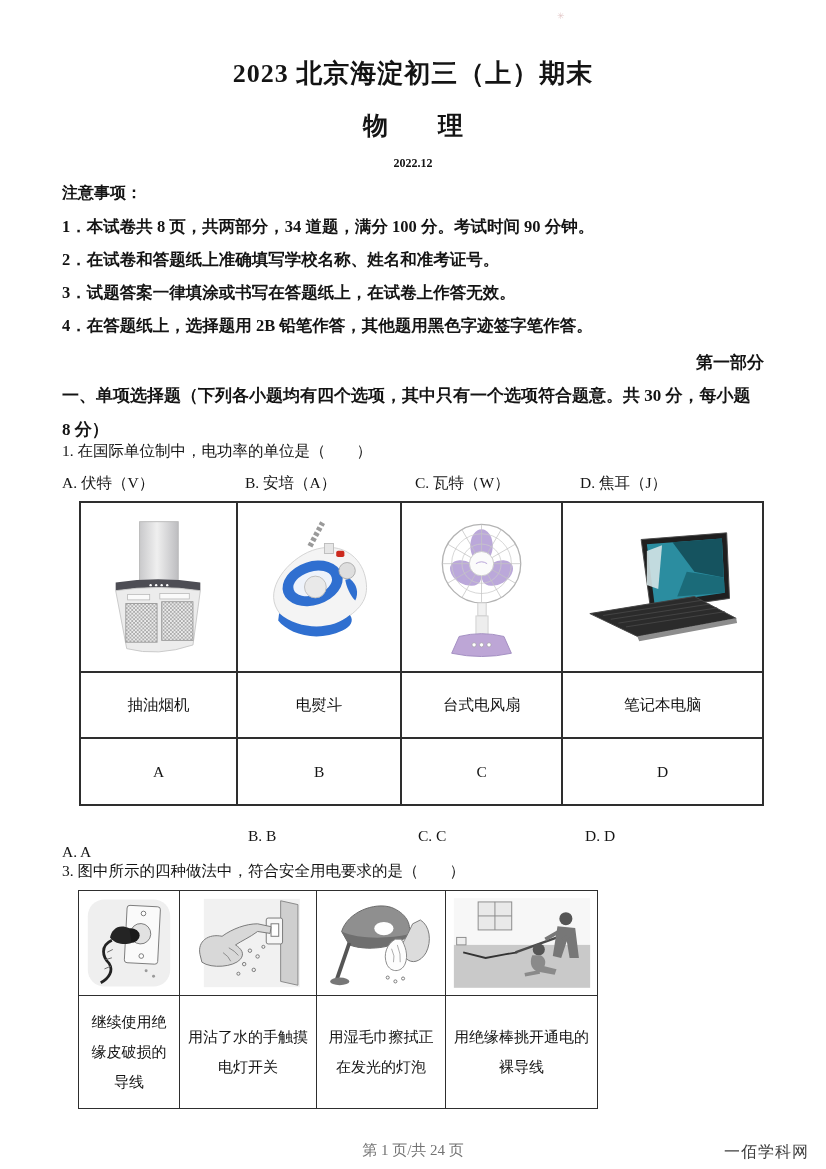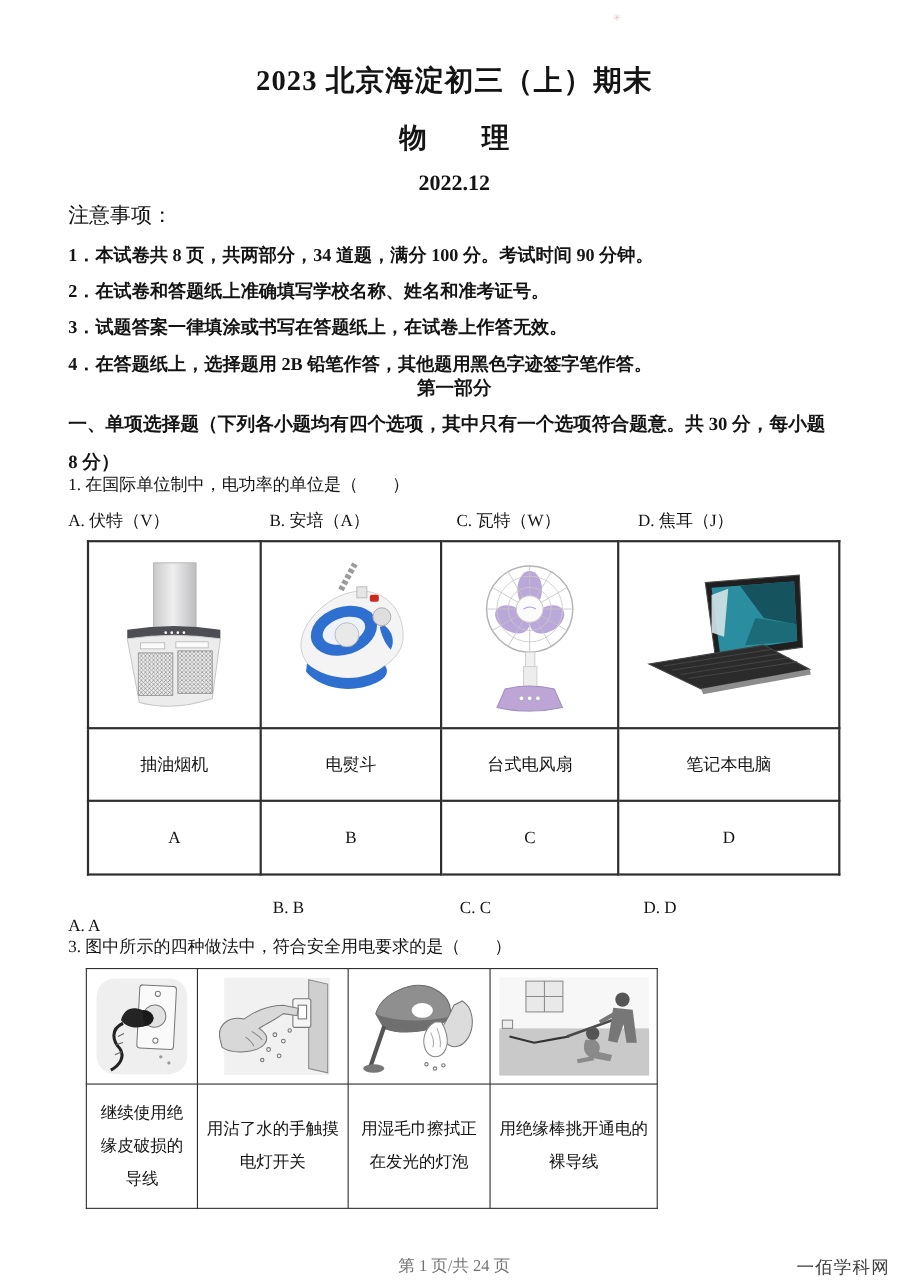--- a/index.html
+++ b/index.html
@@ -3,24 +3,24 @@
 <meta charset="utf-8">
 <style>
   html,body{margin:0;padding:0;background:#fff;}
   .page{
     position:relative;width:826px;height:1169px;background:#ffffff;
     font-family:"Liberation Serif","DejaVu Serif",serif;color:#141414;overflow:hidden;
   }
   .content{padding:0 62px;}
   .doc-title{margin-top:56px;text-align:center;font-size:26px;font-weight:bold;letter-spacing:1px;}
   .doc-subject{margin-top:18px;text-align:center;font-size:25px;font-weight:bold;}
-  .doc-date{margin-top:14px;text-align:center;font-size:20px;font-weight:bold;}
-  .notes-heading{margin-top:4px;font-size:19px;font-weight:normal;}
+  .doc-date{margin-top:14px;text-align:center;font-size:12px;font-weight:bold;}
+  .notes-heading{margin-top:12px;font-size:16px;font-weight:bold;}
   .note-item{margin-top:13px;font-size:16.5px;font-weight:bold;line-height:20px;}
-  .part-heading{text-align:center;font-size:17px;font-weight:bold;}
+  .part-heading{margin-top:15px;text-align:right;font-size:17px;font-weight:bold;}
   .section-line{margin-top:11px;font-size:17px;font-weight:bold;white-space:nowrap;line-height:22px;}
   .section-line2{margin-top:12px;}
   .q-text{font-size:15.5px;line-height:20px;}
   .options-row{display:flex;margin-top:12px;font-size:15.5px;}
   .opt-a{width:183px;} .opt-b{width:170px;} .opt-c{width:165px;} .opt-d{flex:1;}
   table{border-collapse:collapse;}
   .appliance-table{margin:7px 0 0 17px;}
   .appliance-table td{border:2px solid #2e2e2e;text-align:center;vertical-align:middle;padding:12px;}
   .appliance-table .img-row td{height:144px;}
   .appliance-table .label-row td{height:40px;font-size:15.5px;}

